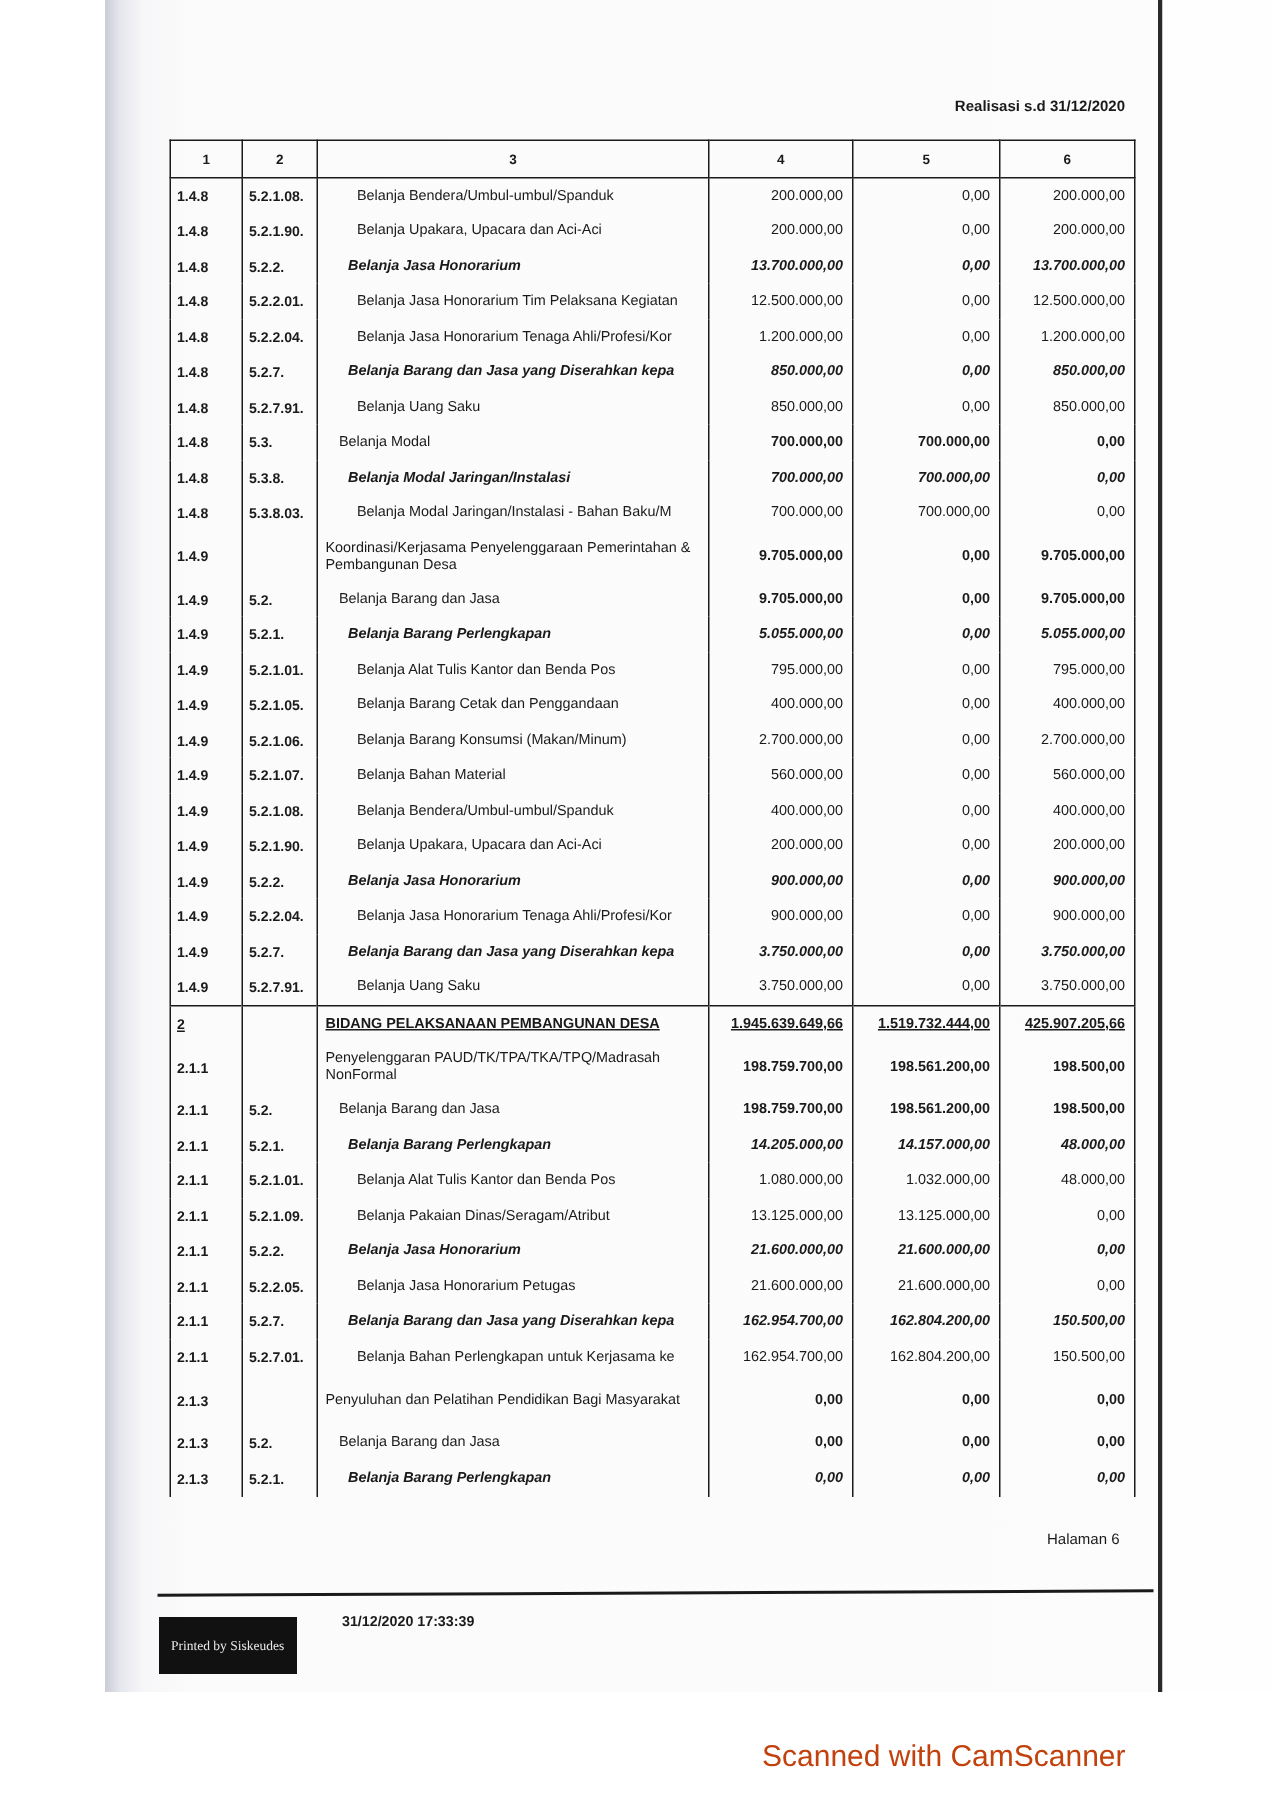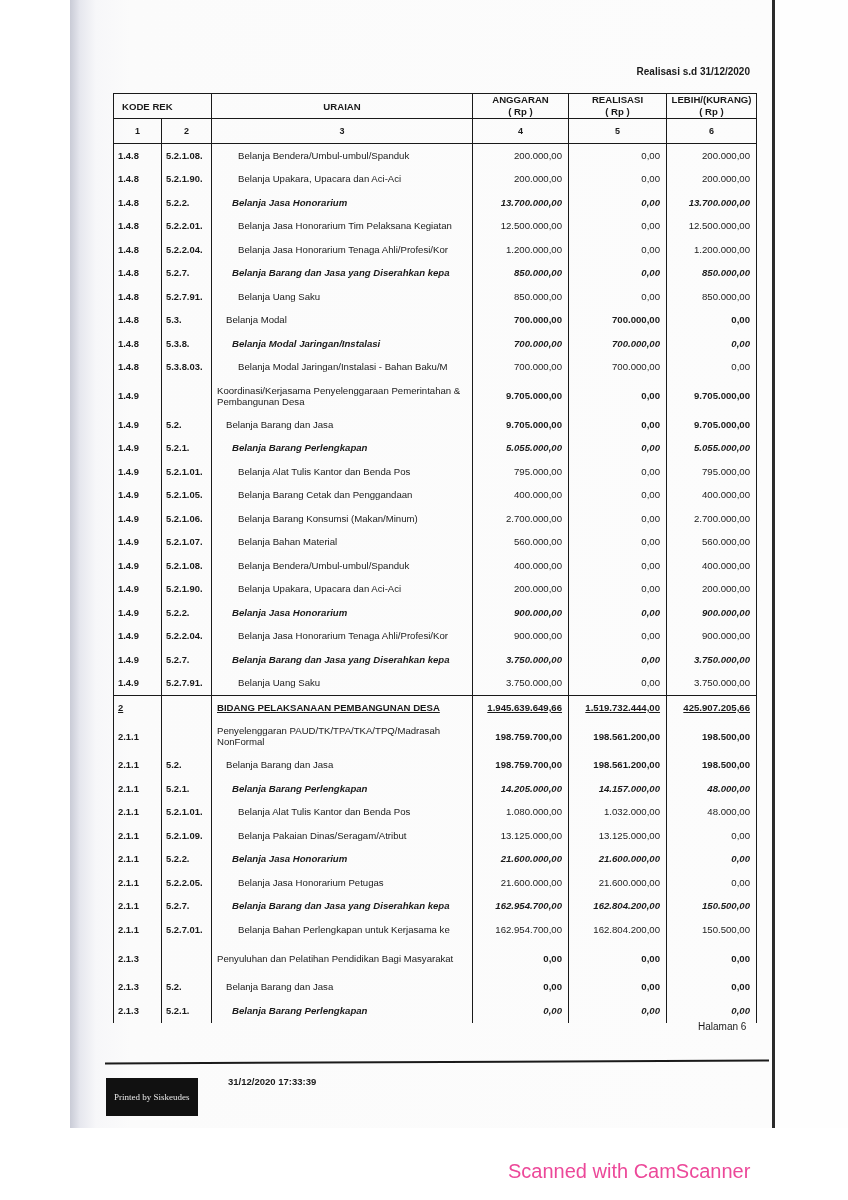--- a/index.html
+++ b/index.html
@@ -68,21 +68,21 @@
     position: absolute; left: 105px; top: 1061px; width: 664px; height: 2px; background: #1a1a1a;
     transform: rotate(-0.25deg);
   }
   .printed {
     position: absolute; left: 106px; top: 1078px; background: #111; color: #e8e8e8;
     font-family: "Liberation Serif", serif; font-size: 9px; padding: 14px 8px;
   }
   .timestamp { position: absolute; left: 228px; top: 1076px; font-size: 9.5px; font-weight: bold; }
   .pagenum { position: absolute; left: 698px; top: 1021px; font-size: 10px; }
   .camscanner {
-    position: absolute; left: 508px; top: 1160px; font-size: 20px; color: #ec4899;
+    position: absolute; left: 508px; top: 1160px; font-size: 20px; color: #c2410c;
     font-family: "Liberation Sans", sans-serif;
   }
 </style>
 </head>
 <body>
 
 <div class="scan"></div>
 <div class="scan-edge"></div>
 <div class="scan-right"></div>
 
@@ -91,27 +91,20 @@
 <table class="rpt">
   <colgroup>
     <col class="c1">
       <col class="c2">
       <col class="c3">
       <col class="c4">
       <col class="c5">
       <col class="c6">
   </colgroup>
   <thead>
-    <tr class="hdr hdr1">
-      <th colspan="2" class="kode">KODE REK</th>
-      <th>URAIAN</th>
-      <th class="num"><span>ANGGARAN</span><br><span>( Rp )</span></th>
-      <th class="num"><span>REALISASI</span><br><span>( Rp )</span></th>
-      <th class="num"><span>LEBIH/(KURANG)</span><br><span>( Rp )</span></th>
-    </tr>
     <tr class="hdr hdr2">
       <th>1</th>
       <th>2</th>
       <th>3</th>
       <th>4</th>
       <th>5</th>
       <th>6</th>
     </tr>
   </thead>
   <tbody id="rows">

